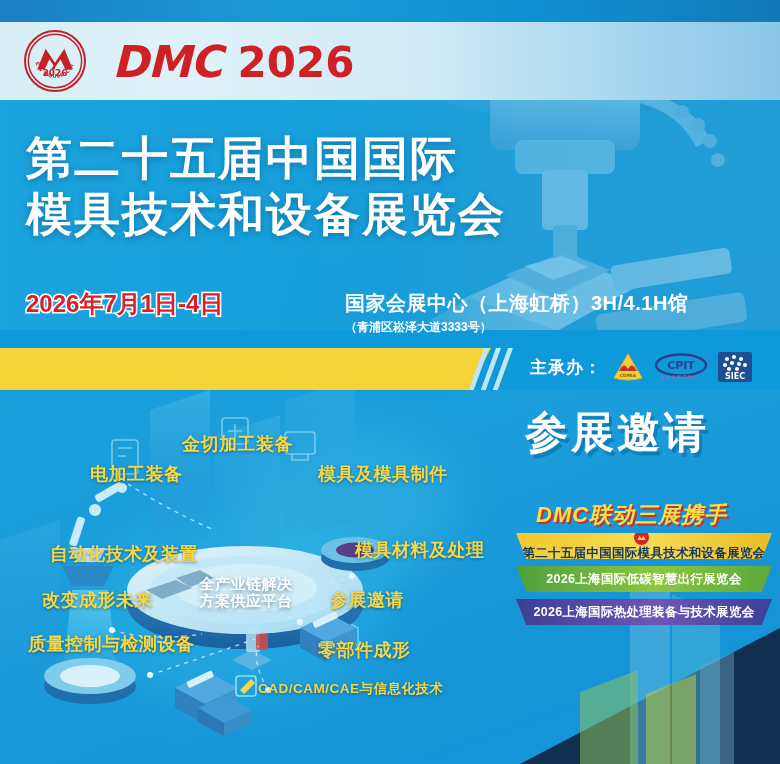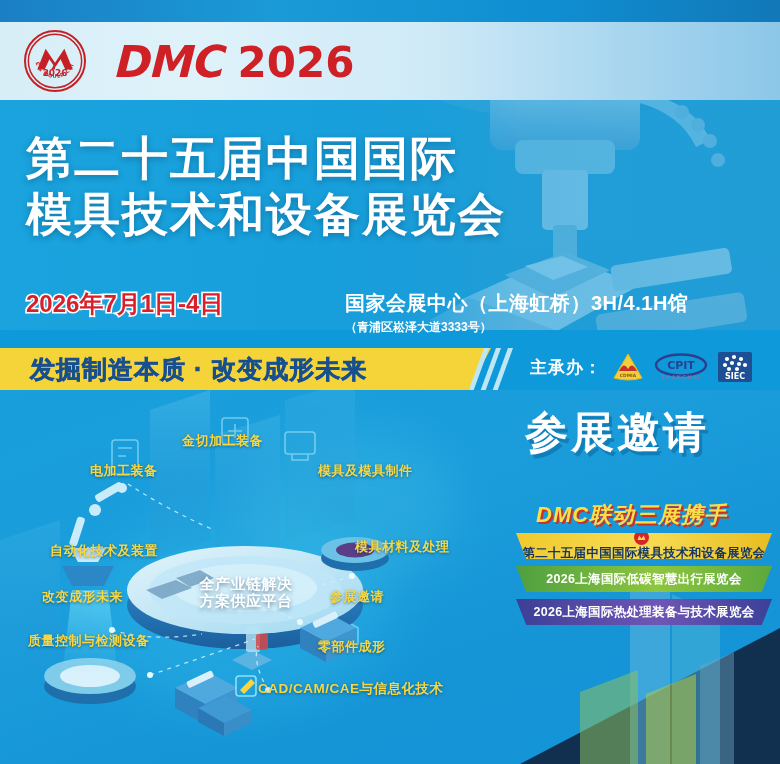--- a/index.html
+++ b/index.html
@@ -57,21 +57,21 @@
   .organizers{position:absolute;left:530px;top:352px;display:flex;align-items:center;gap:10px;}
   .org-label{color:#fff;font-size:17px;font-weight:bold;letter-spacing:1px;}
   .org-logo{height:30px;display:flex;align-items:center;}
 
   
   .lower{position:absolute;left:0;top:390px;width:780px;height:374px;overflow:hidden;
     background:linear-gradient(160deg,#18a0db 0%,#1b9ddb 35%,#1594d6 70%,#1496d8 100%);}
   .glow{position:absolute;border-radius:50%;filter:blur(26px);}
   .iso-scene{position:absolute;left:0;top:0;width:520px;height:374px;}
 
-  .tag{position:absolute;color:#f6d743;font-weight:bold;font-size:13px;letter-spacing:.5px;
+  .tag{position:absolute;color:#f6d743;font-weight:bold;font-size:18px;letter-spacing:.5px;
     text-shadow:0 1px 3px rgba(0,45,80,.55);white-space:nowrap;}
   .tag.cad{color:#f6d743;font-size:13.5px;}
 
   .platform-label{position:absolute;color:#fff;font-weight:bold;font-size:15px;line-height:1.15;
     text-align:center;letter-spacing:.5px;text-shadow:0 2px 4px rgba(0,50,90,.5);}
 
   
   .invite{position:absolute;left:525px;top:404px;font-size:43px;font-weight:bold;color:#fff;
     letter-spacing:3px;text-shadow:3px 4px 0 rgba(6,90,140,.45);}
   .three-title{position:absolute;left:536px;top:500px;font-size:22px;font-weight:bold;color:#f7df4a;
@@ -166,21 +166,20 @@
 
   <div class="infobar">
     <div class="date-txt">2026年7月1日-4日</div>
     <div class="venue">
       <div class="v1">国家会展中心（上海虹桥）3H/4.1H馆</div>
       <div class="v2">（青浦区崧泽大道3333号）</div>
     </div>
   </div>
 
   <div class="slogan-band"></div>
-  <div class="slogan-txt">发掘制造本质  ·  改变成形未来</div>
   <div class="slash-grp">
     <i style="left:6px"></i>
       <i style="left:18px"></i>
       <i style="left:30px"></i>
   </div>
 
   <div class="organizers">
     <span class="org-label">主承办：</span>
 
     <span class="org-logo">

